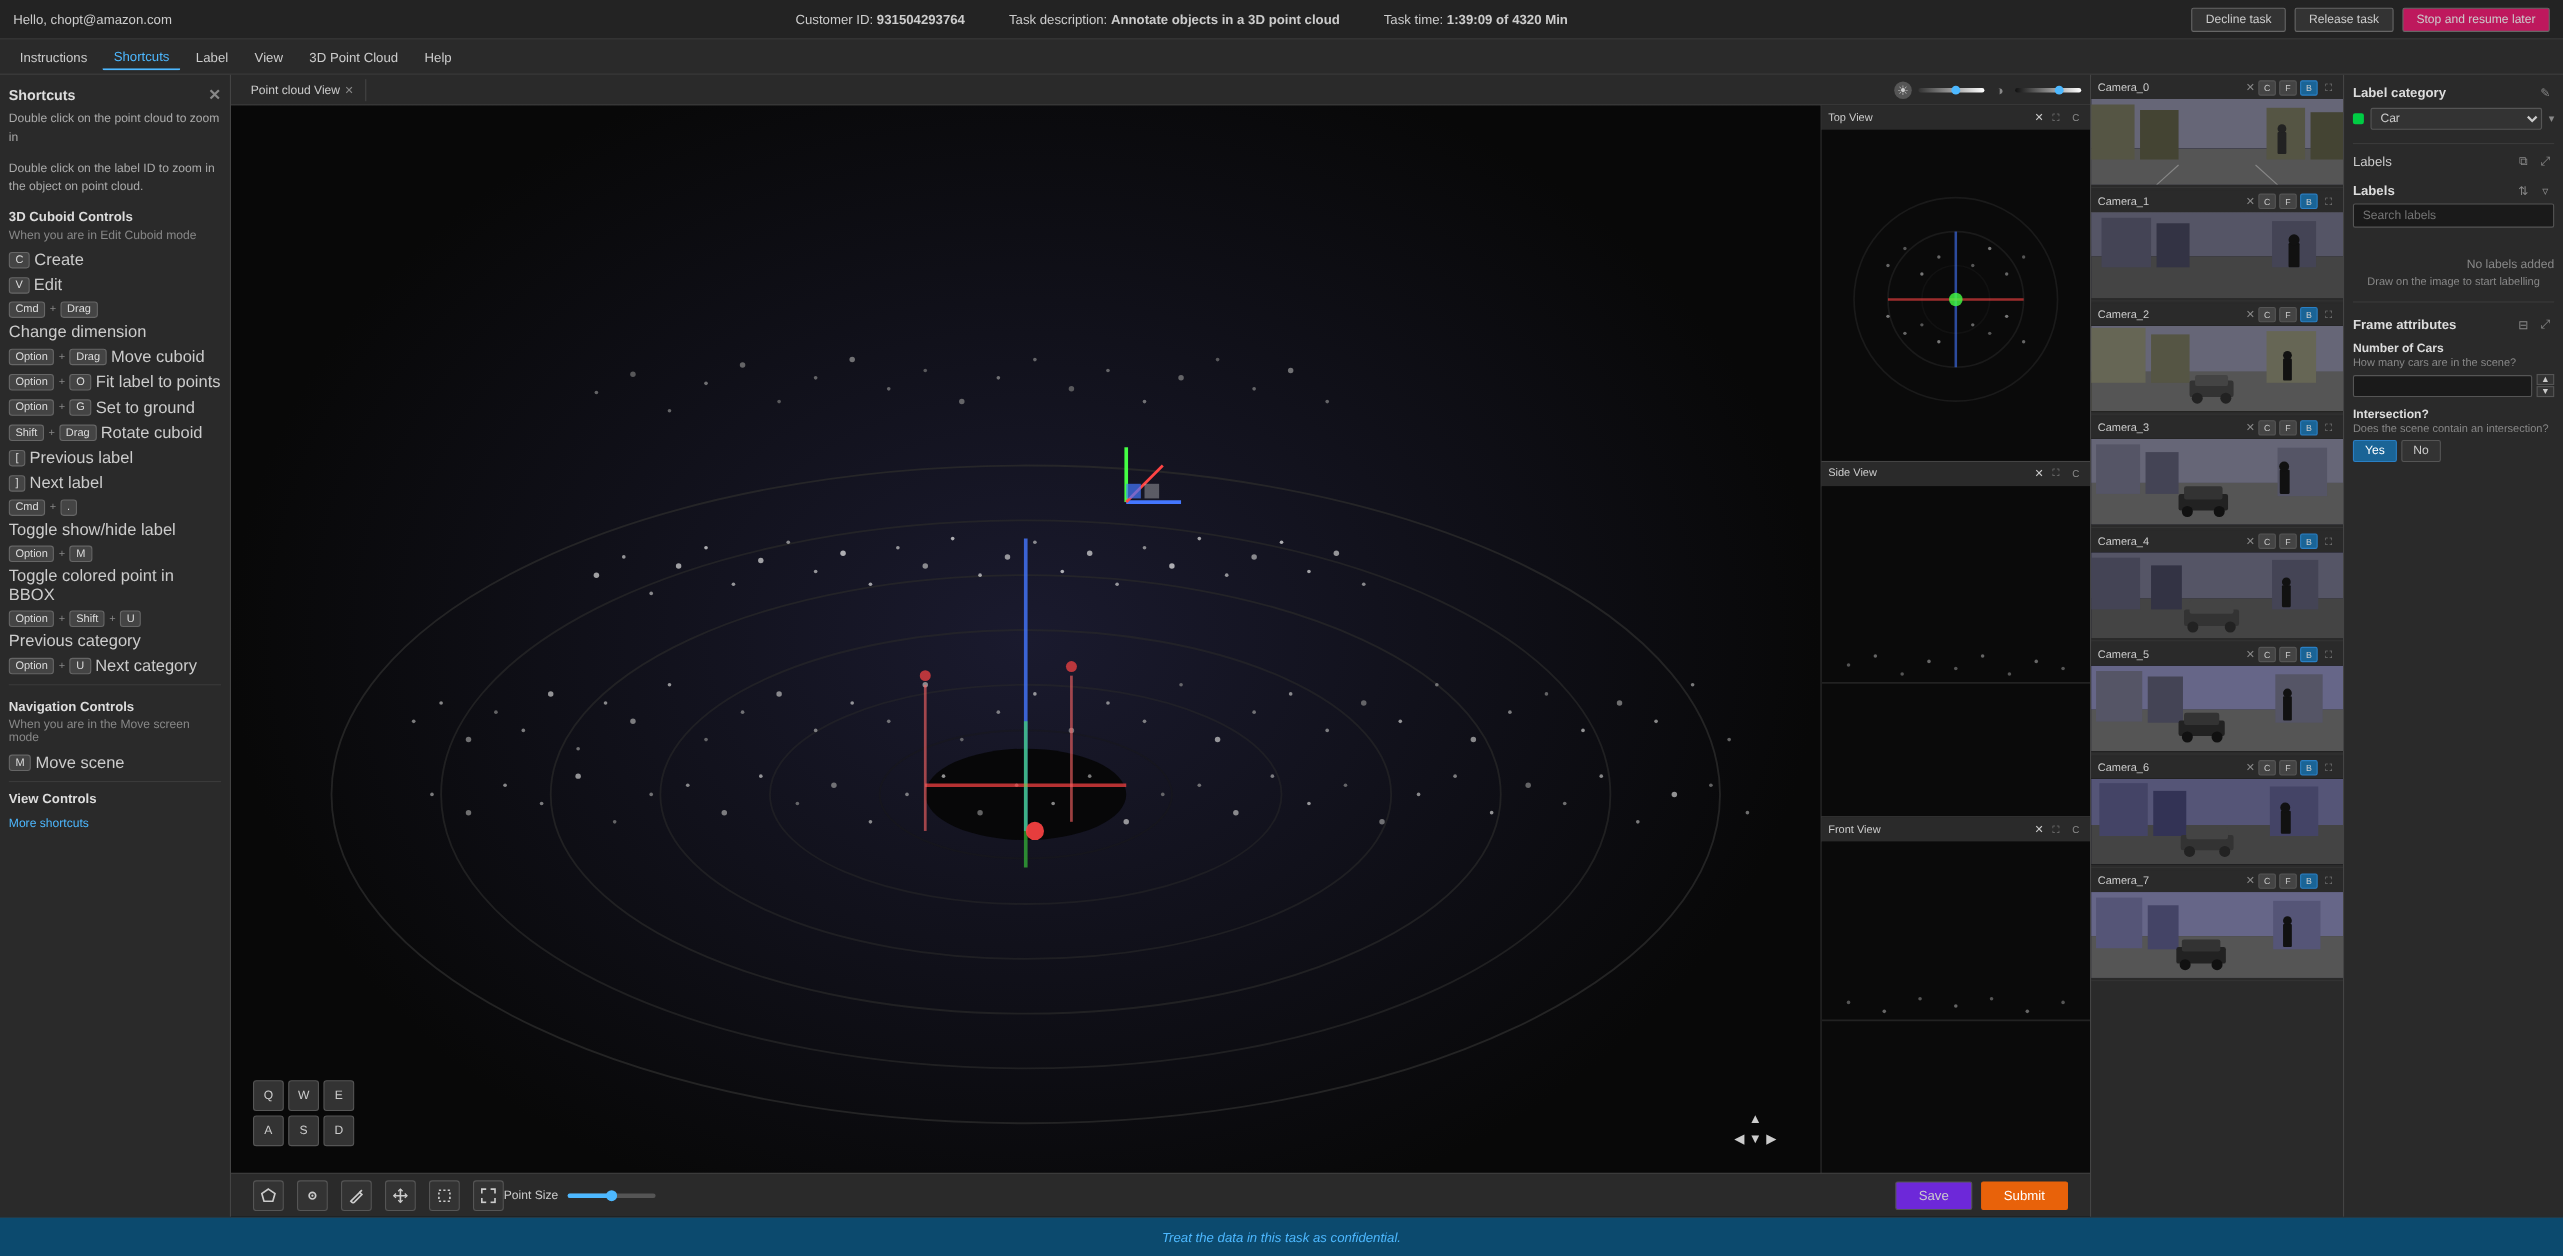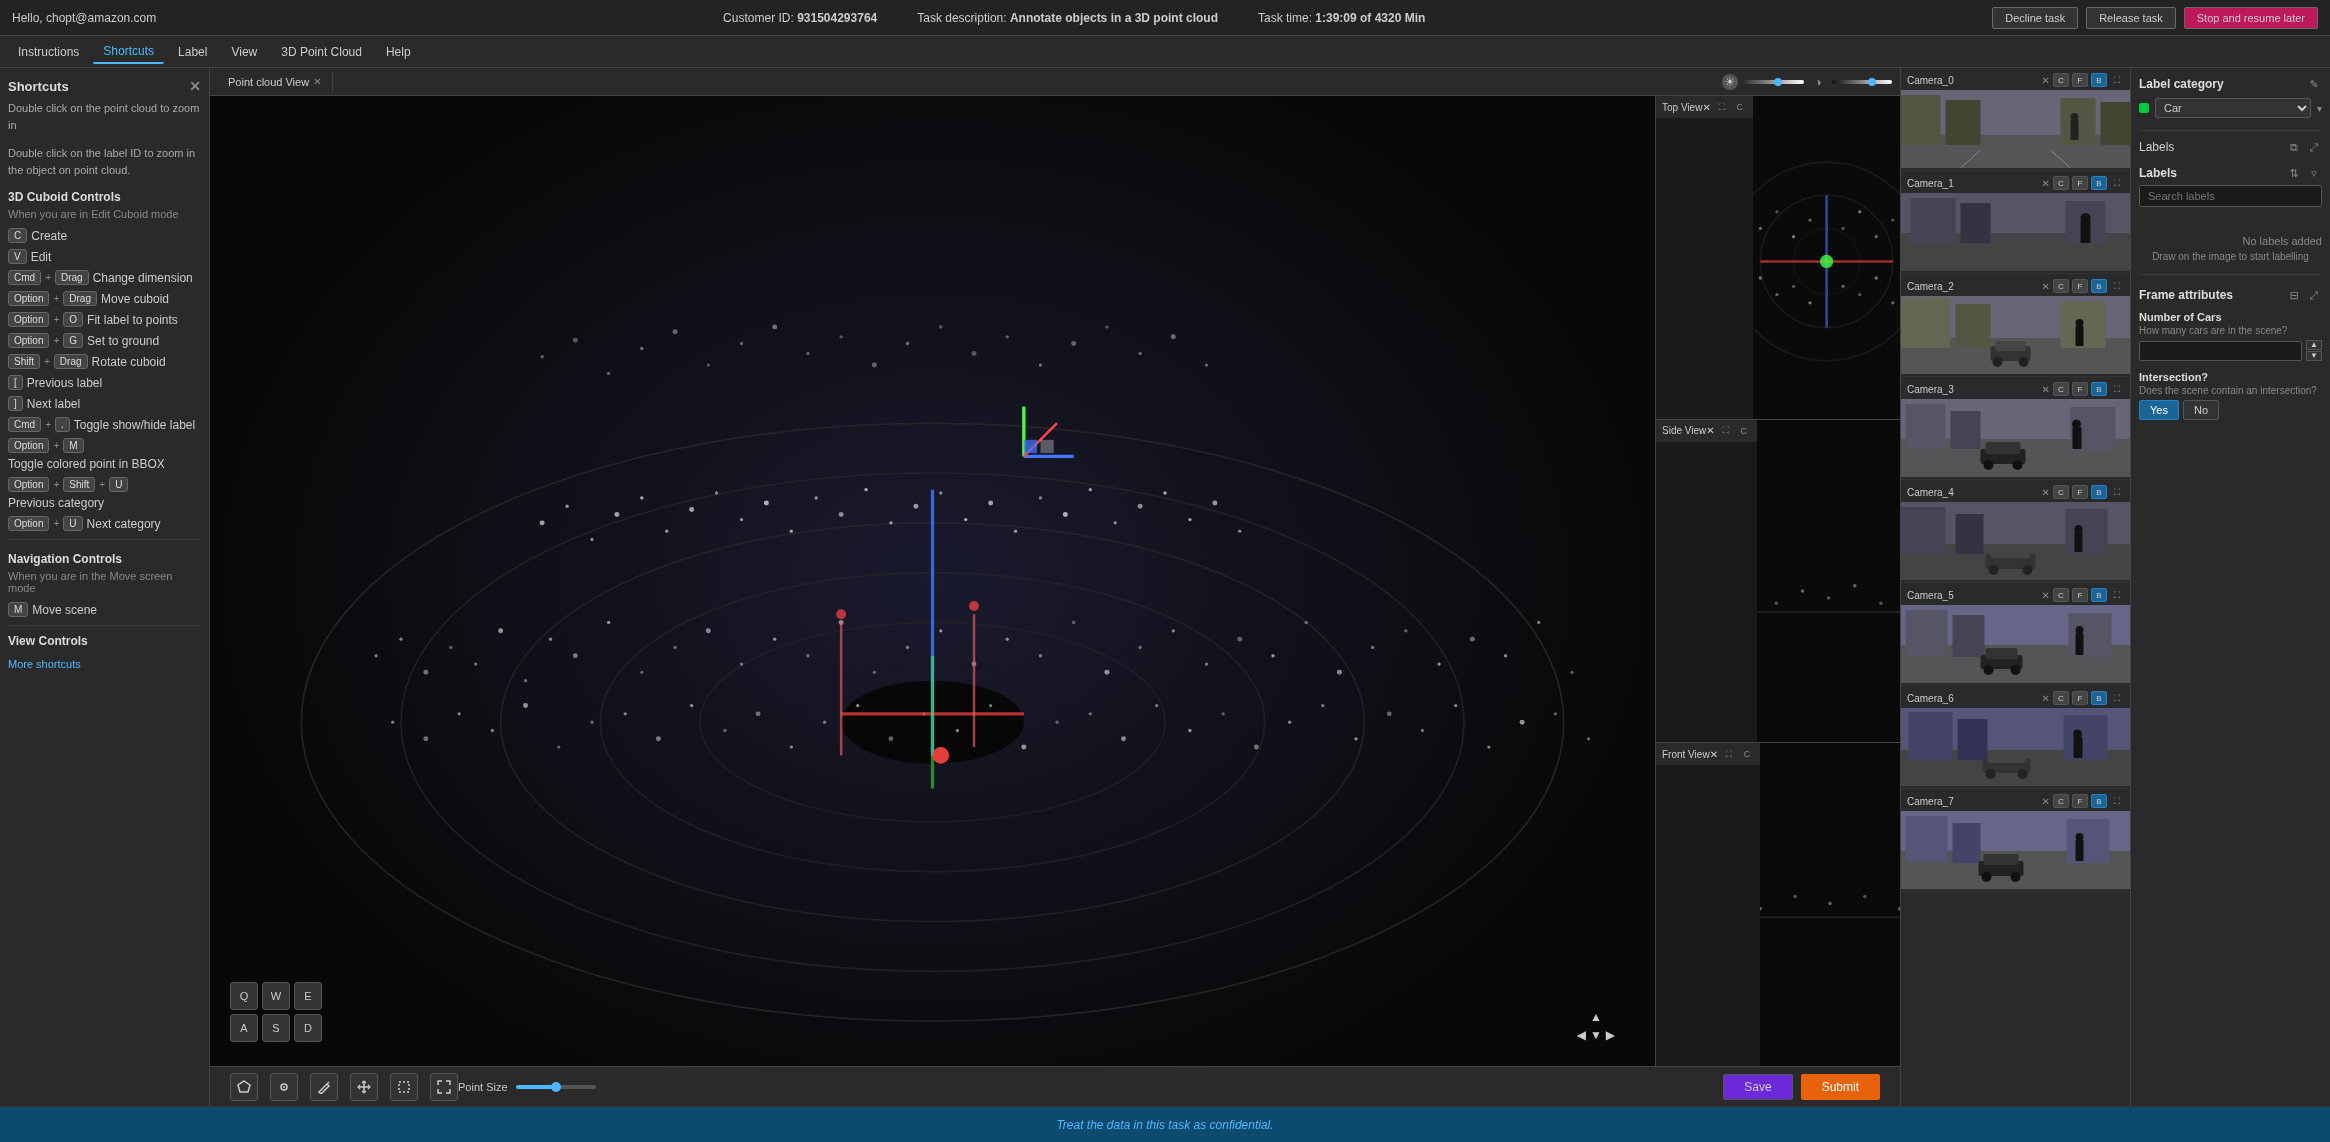--- a/index.html
+++ b/index.html
@@ -49,21 +49,21 @@
     #left-panel .desc { font-size: 11px; color: #aaa; line-height: 1.5; margin-bottom: 12px; }
     #left-panel .section-title { font-size: 12px; font-weight: bold; color: #ddd; margin-bottom: 4px; }
     #left-panel .sub-desc { font-size: 11px; color: #888; margin-bottom: 8px; }
     #left-panel .shortcut-row {
       display: flex; align-items: center; gap: 4px; margin-bottom: 6px; flex-wrap: wrap;
     }
     .kbd {
       display: inline-block; background: #444; border: 1px solid #666;
       border-radius: 3px; padding: 1px 5px; font-size: 10px; color: #ddd; white-space: nowrap;
     }
-    .kbd-label { font-size: 12px; color: #ccc; }
+    .kbd-label { font-size: 15px; color: #ccc; }
     .shortcut-plus { font-size: 10px; color: #888; }
     #left-panel .nav-section { margin-top: 12px; }
     #left-panel .more-link { color: #4db8ff; font-size: 11px; cursor: pointer; margin-top: 10px; display: block; }
 
     
     #center-area {
       flex: 1; display: flex; flex-direction: column; background: #1a1a1a; overflow: hidden;
     }
 
     
@@ -104,21 +104,21 @@
       width: 10px; height: 10px; background: #4db8ff; border-radius: 50%;
       position: absolute; top: -3px; left: 35px;
     }
 
     
     #right-views {
       width: 245px; display: flex; flex-direction: column; background: #1a1a1a;
       border-left: 1px solid #444; flex-shrink: 0;
     }
     .mini-view {
-      flex: 1; border-bottom: 1px solid #444; display: flex; flex-direction: row;
+      flex: 1; border-bottom: 1px solid #444; display: flex; flex-direction: column;
     }
     .mini-view-header {
       display: flex; align-items: center; justify-content: space-between;
       background: #2a2a2a; padding: 2px 6px; height: 22px; font-size: 10px; color: #ccc;
     }
     .mini-view-content {
       flex: 1; background: #111; position: relative; overflow: hidden;
     }
 
     

